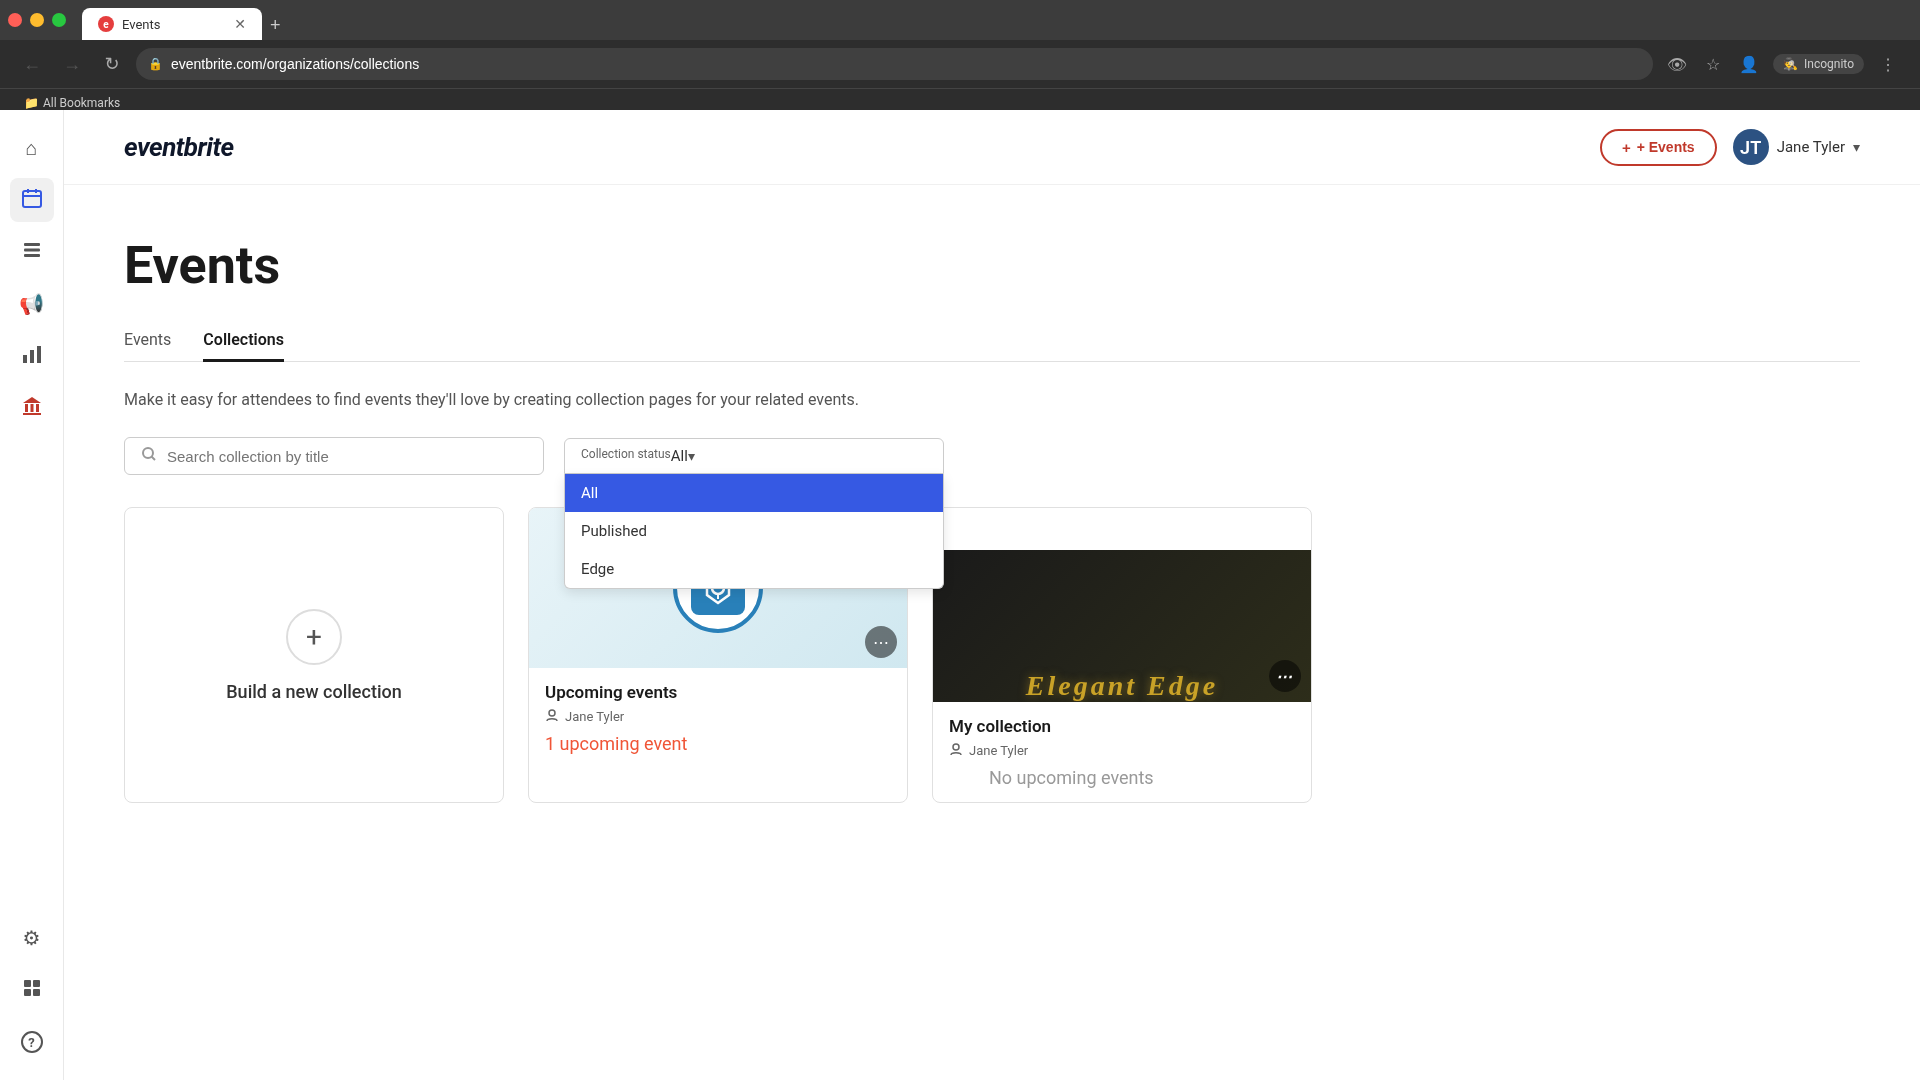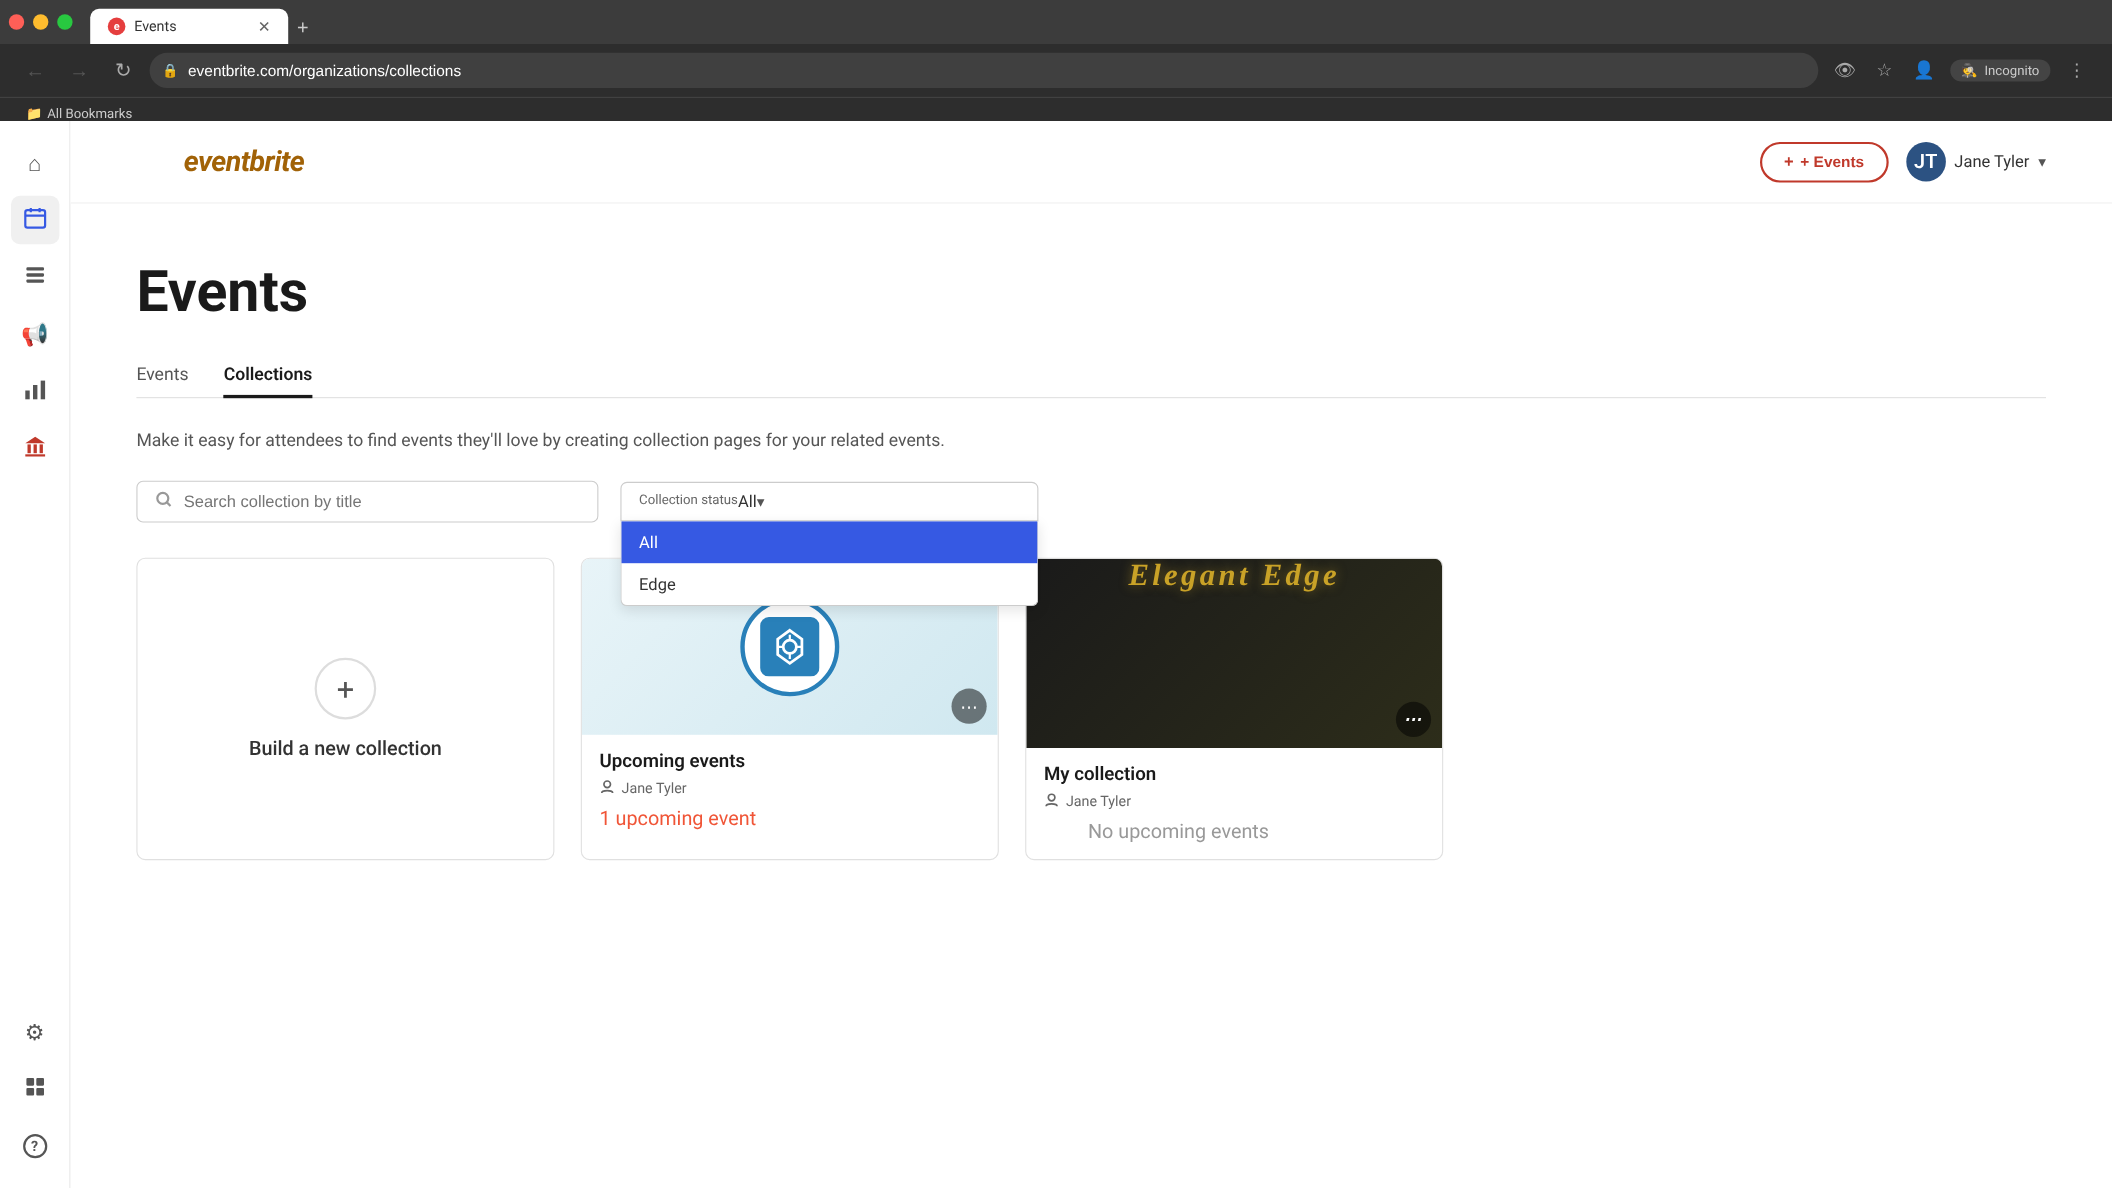--- a/index.html
+++ b/index.html
@@ -499,21 +499,21 @@
     </div>
     <div class="sidebar-item">
       <span style="width:22px;height:22px;border-radius:50%;border:2px solid #555;display:flex;align-items:center;justify-content:center;font-size:13px;font-weight:700;">?</span>
     </div>
   </div>
 
   <div class="main-area">
 
     <div style="position: absolute; top: 0; left: 0; right: 0; height: 75px; display: flex; align-items: center; justify-content: space-between; padding: 0 60px; background: #fff; border-bottom: 1px solid #f0f0f0; z-index: 10;">
       <div>
-        <span style="color: #a16207; font-size: 26px; font-weight: 700; font-style: italic; letter-spacing: -0.5px; margin-left: 43px;">eventbrite</span>
+        <span style="color: #0f172a; font-size: 26px; font-weight: 700; font-style: italic; letter-spacing: -0.5px;">eventbrite</span>
       </div>
       <div class="header-actions">
         <button class="create-btn">
           <span>+</span>
           <span style="font-size:14px;">+ Events</span>
         </button>
         <div class="user-badge">
           <div class="user-avatar">
             <span>JT</span>
           </div>
@@ -552,20 +552,23 @@
           <div class="dropdown-trigger">
             <span class="dropdown-label">Collection status</span>
             <div class="dropdown-value-row">
               <span>All</span>
               <span class="dropdown-chevron">▾</span>
             </div>
           </div>
           <div class="dropdown-menu">
             <div class="dropdown-option selected">
               <span>All</span>
+            </div>
+            <div class="dropdown-option">
+              <span>Published</span>
             </div>
             <div class="dropdown-option">
               <span>Edge</span>
             </div>
           </div>
         </div>
       </div>
 
       <div class="collections-grid">
 
@@ -598,21 +601,21 @@
                   <path d="M2 13 C2 10 12 10 12 13" stroke="#666" stroke-width="1.5"></path>
                 </svg>
               </span>
               <span>Jane Tyler</span>
             </div>
             <div class="card-status upcoming">1 upcoming event</div>
           </div>
         </div>
 
         <div class="collection-card">
-          <div class="card-image card-image-mycollection" style="background: linear-gradient(135deg, #1a1a1a 0%, #2d2d1a 100%); height:172px; display:flex; align-items:flex-start; justify-content:center; position:relative;">
+          <div class="card-image card-image-mycollection" style="background: linear-gradient(135deg, #1a1a1a 0%, #2d2d1a 100%); height:152px; display:flex; align-items:flex-end; justify-content:center; position:relative;margin-top:42px;">
             <span style="font-family: Georgia, serif; font-size: 28px; color: #c9a227; font-style: italic; font-weight: bold; letter-spacing: 3px; text-shadow: 0 0 10px rgba(201,162,39,0.5);">Elegant Edge</span>
             <div class="card-more-btn">⋯</div>
           </div>
           <div class="card-body">
             <div class="card-title">My collection</div>
             <div class="card-author">
               <span>
                 <svg width="14" height="14" viewBox="0 0 14 14" fill="none">
                   <circle cx="7" cy="5" r="3" stroke="#666" stroke-width="1.5"></circle>
                   <path d="M2 13 C2 10 12 10 12 13" stroke="#666" stroke-width="1.5"></path>

